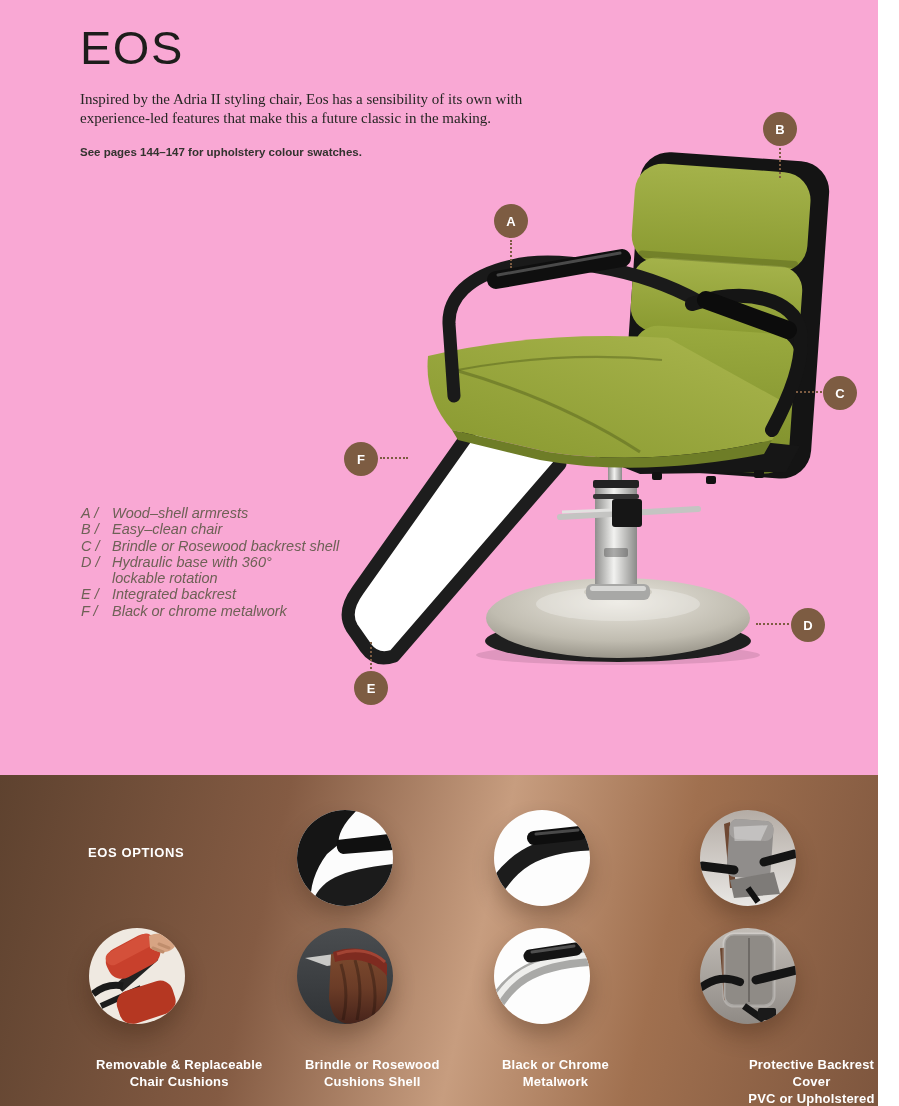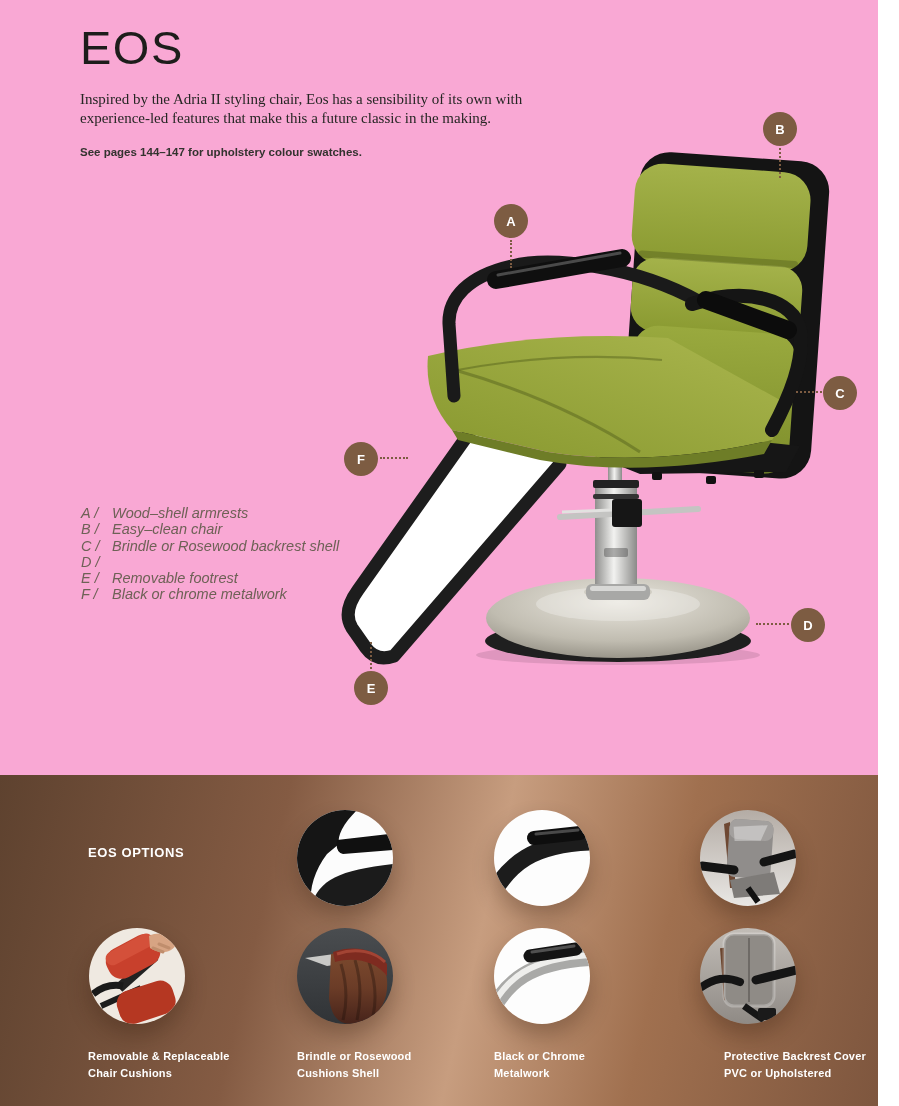--- a/index.html
+++ b/index.html
@@ -25,22 +25,22 @@
   .features li{display:flex;}
   .fkey{width:31px;flex-shrink:0;}
   
   .options{position:absolute;left:0;top:775px;width:899px;height:331px;z-index:6;
            background:linear-gradient(103deg,#5e422f 0%,#845b43 30%,#c79d7f 53%,#a0704f 72%,#7b543d 100%);}
   .opt-heading{position:absolute;left:88px;top:70px;margin:0;color:#ffffff;
                font-size:13px;font-weight:bold;letter-spacing:.6px;}
   .opt-circle{position:absolute;width:96px;height:96px;border-radius:50%;overflow:hidden;
               box-shadow:0 12px 22px rgba(46,24,10,.30);}
   .opt-circle svg{display:block;}
-  .caption{position:absolute;top:273px;margin:0;color:#ffffff;font-size:11px;
-           font-weight:bold;line-height:17px;letter-spacing:.2px;}
+  .caption{position:absolute;top:273px;margin:8px;color:#ffffff;font-size:13px;
+           font-weight:bold;line-height:17px;letter-spacing:.2px;text-align:center;}
 </style>
 </head>
 <body>
 
 <div class="page">
 
   <h1 class="title">EOS</h1>
   <p class="intro">Inspired by the Adria II styling chair, Eos has a sensibility of its own with experience-led features that make this a future classic in the making.</p>
   <p class="note">See pages 144–147 for upholstery colour swatches.</p>
 
@@ -159,24 +159,25 @@
     <li>
         <span class="fkey">B /</span>
         <span>Easy–clean chair</span>
       </li>
     <li>
         <span class="fkey">C /</span>
         <span>Brindle or Rosewood backrest shell</span>
       </li>
     <li>
         <span class="fkey">D /</span>
+        <span><span>Hydraulic base with 360°</span><br><span>lockable rotation</span></span>
       </li>
     <li>
         <span class="fkey">E /</span>
-        <span>Removable footrest</span>
+        <span>Integrated backrest</span>
       </li>
     <li>
         <span class="fkey">F /</span>
         <span>Black or chrome metalwork</span>
       </li>
   </ul>
 
   <section class="options">
     <h2 class="opt-heading">EOS OPTIONS</h2>
 

